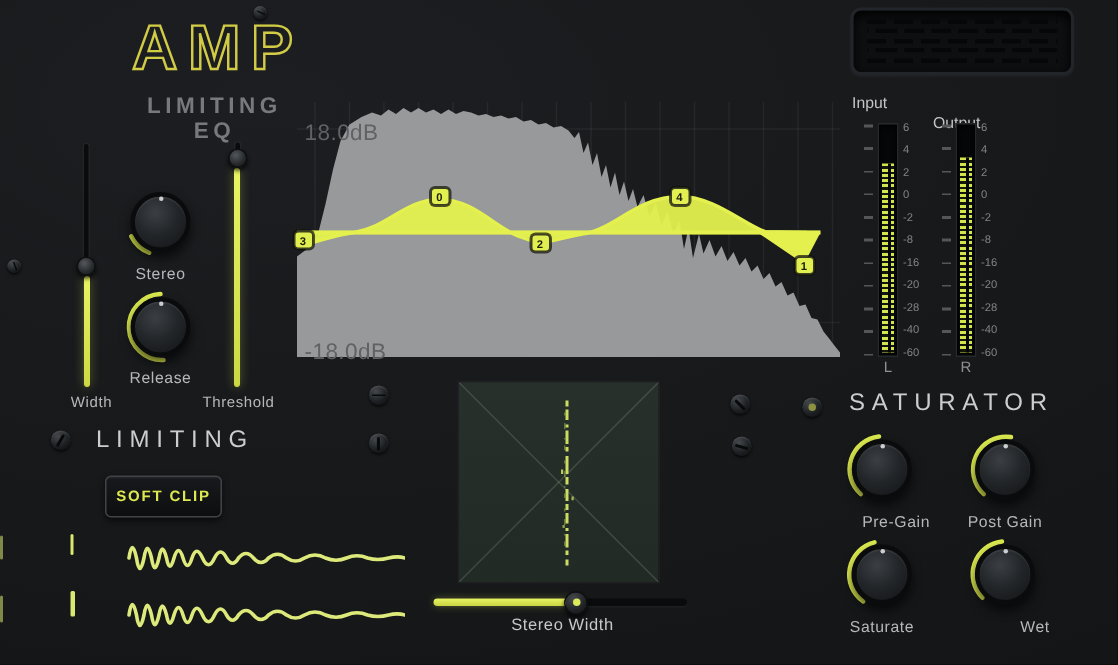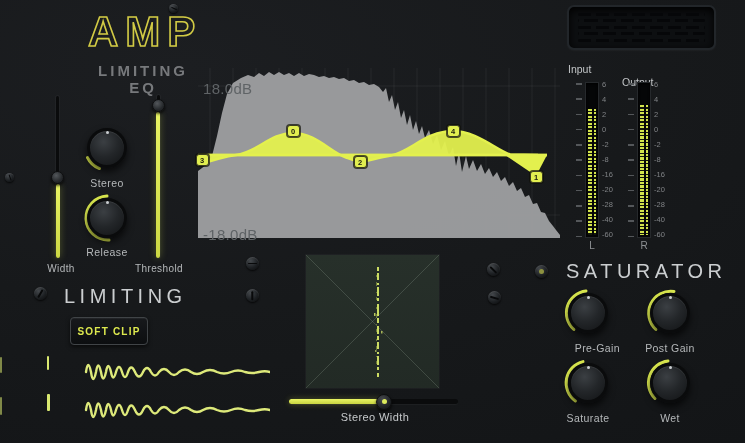--- a/index.html
+++ b/index.html
@@ -4,21 +4,21 @@
 <style>
   html,body{margin:0;padding:0;background:#0c0d0e;}
   *{box-sizing:border-box;}
   #plugin{
     position:relative;width:745px;height:443px;overflow:hidden;
     font-family:"Liberation Sans",sans-serif;
     background:radial-gradient(140% 120% at 25% 15%, #1c1e21 0%, #17191b 45%, #121416 100%);
   }
   .abs{position:absolute;}
   .lbl{position:absolute;color:#b5b8ba;font-size:10.5px;text-align:center;letter-spacing:.4px;}
-  .section-title{position:absolute;color:#cbced0;font-size:20px;letter-spacing:4.5px;font-weight:400;}
+  .section-title{position:absolute;color:#cbced0;font-size:16px;letter-spacing:4.5px;font-weight:400;}
   
   .logo-text{
     position:absolute;left:88px;top:8px;width:110px;text-align:center;
     font-size:42px;font-weight:700;letter-spacing:7px;
     color:transparent;-webkit-text-stroke:1.6px #d2cb45;
   }
   .logo-sub{position:absolute;left:88px;top:62px;width:110px;text-align:center;
     font-size:15px;font-weight:700;letter-spacing:3px;color:#77797c;}
   
   .screw{position:absolute;width:13px;height:13px;border-radius:50%;
@@ -333,15 +333,15 @@
   </div>
   <div class="lbl" style="left:556px;top:412px;width:64px;">Saturate</div>
 
   <div class="knob" style="left:644px;top:357px;">
     <svg width="52" height="52" viewBox="0 0 52 52">
       <path d="M24 4 A 22 22 0 0 0 11 41.5" fill="none" stroke="#dcea4f" stroke-width="3" stroke-linecap="round"></path>
     </svg>
     <div class="face"></div>
       <div class="ind"></div>
   </div>
-  <div class="lbl" style="left:648px;top:412px;width:44px;">Wet</div>
+  <div class="lbl" style="left:668px;top:412px;width:44px;">Wet</div>
 
 </div>
 
 </body></html>

